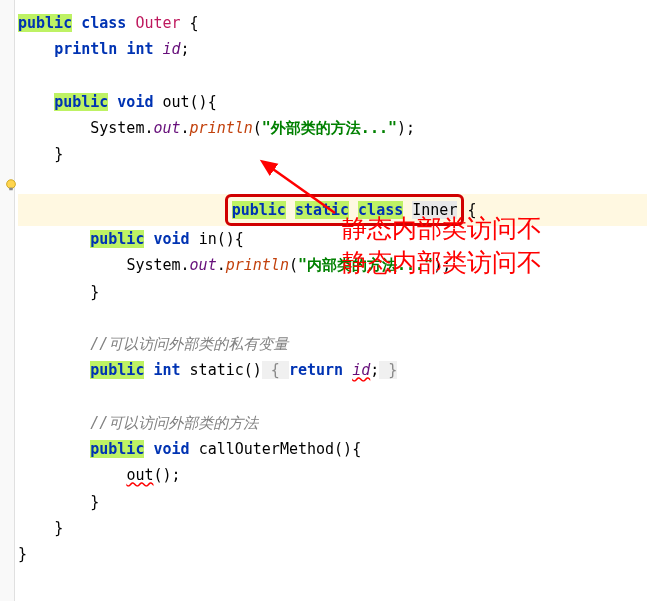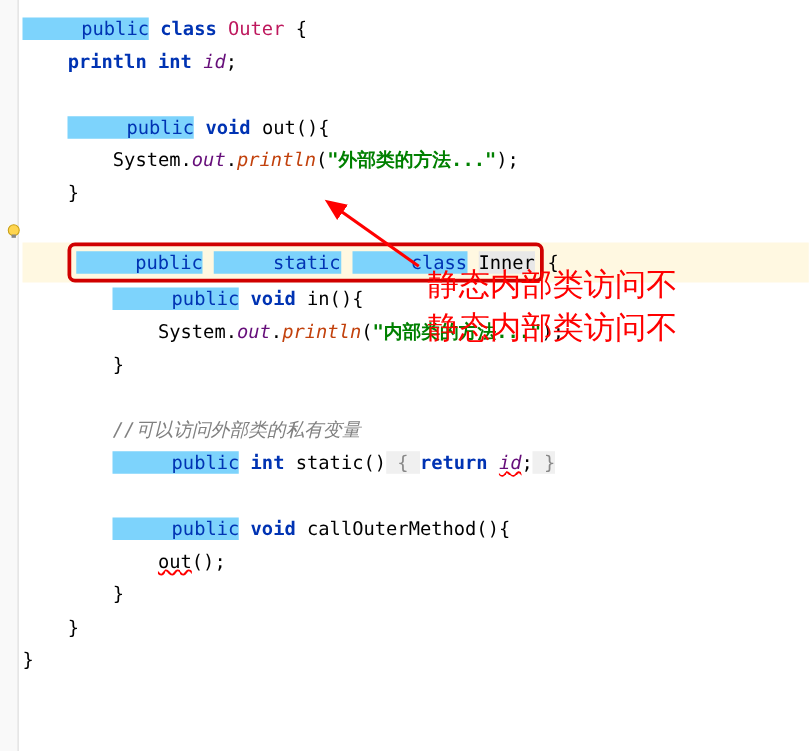--- a/index.html
+++ b/index.html
@@ -25,32 +25,33 @@
     bottom: 0;
     width: 14px;
     background: #f9f9f9;
     border-right: 1px solid #e0e0e0;
   }
   .line {
     white-space: pre;
     position: relative;
   }
   .kw { color: #0033b3; font-weight: bold; }
-  .kw-hl { color: #0033b3; font-weight: normal; background: #7dd3fc; padding-left: 47px; }
+  .kw-hl { color: #0033b3; font-weight: bold; background: #bef264; }
   .cls { color: #be185d; }
   .fld { color: #660e7a; font-style: italic; font-weight: normal; }
   .str { color: #008000; font-weight: bold; }
   .mth { color: #000; }
   .mth-ital { color: #c2410c; font-style: italic; }
   .com { color: #808080; font-style: italic; margin-top: 44px; }
   .err {
     text-decoration: underline wavy #ff0000;
   }
   .line-hl {
     background: #fff8e1;
+    text-align: center;
   }
   .red-box {
     border: 3px solid #d00000;
     border-radius: 6px;
     padding: 0 4px;
     display: inline-block;
   }
   .gray-brace {
     color: #888;
     background: #f0f0f0;
@@ -112,20 +113,21 @@
 <div class="line">        <span>}</span></div>
 
 <div class="line"> </div>
 
 <div class="line">        <span class="com">//可以访问外部类的私有变量</span></div>
 
 <div class="line">        <span class="kw-hl">public</span> <span class="kw">int</span> <span class="mth">static</span><span>()</span><span class="gray-brace"> { </span><span class="kw">return</span><span> </span><span class="fld err">id</span><span>;</span><span class="gray-brace"> }</span></div>
 
 <div class="line"> </div>
 
+<div class="line">        <span class="com">//可以访问外部类的方法</span></div>
 
 <div class="line">        <span class="kw-hl">public</span> <span class="kw">void</span> <span class="mth">callOuterMethod</span><span>(){</span></div>
 
 <div class="line">            <span class="err">out</span><span>();</span></div>
 
 <div class="line">        <span>}</span></div>
 
 <div class="line">    <span>}</span></div>
 
 <div class="line"><span>}</span></div>

